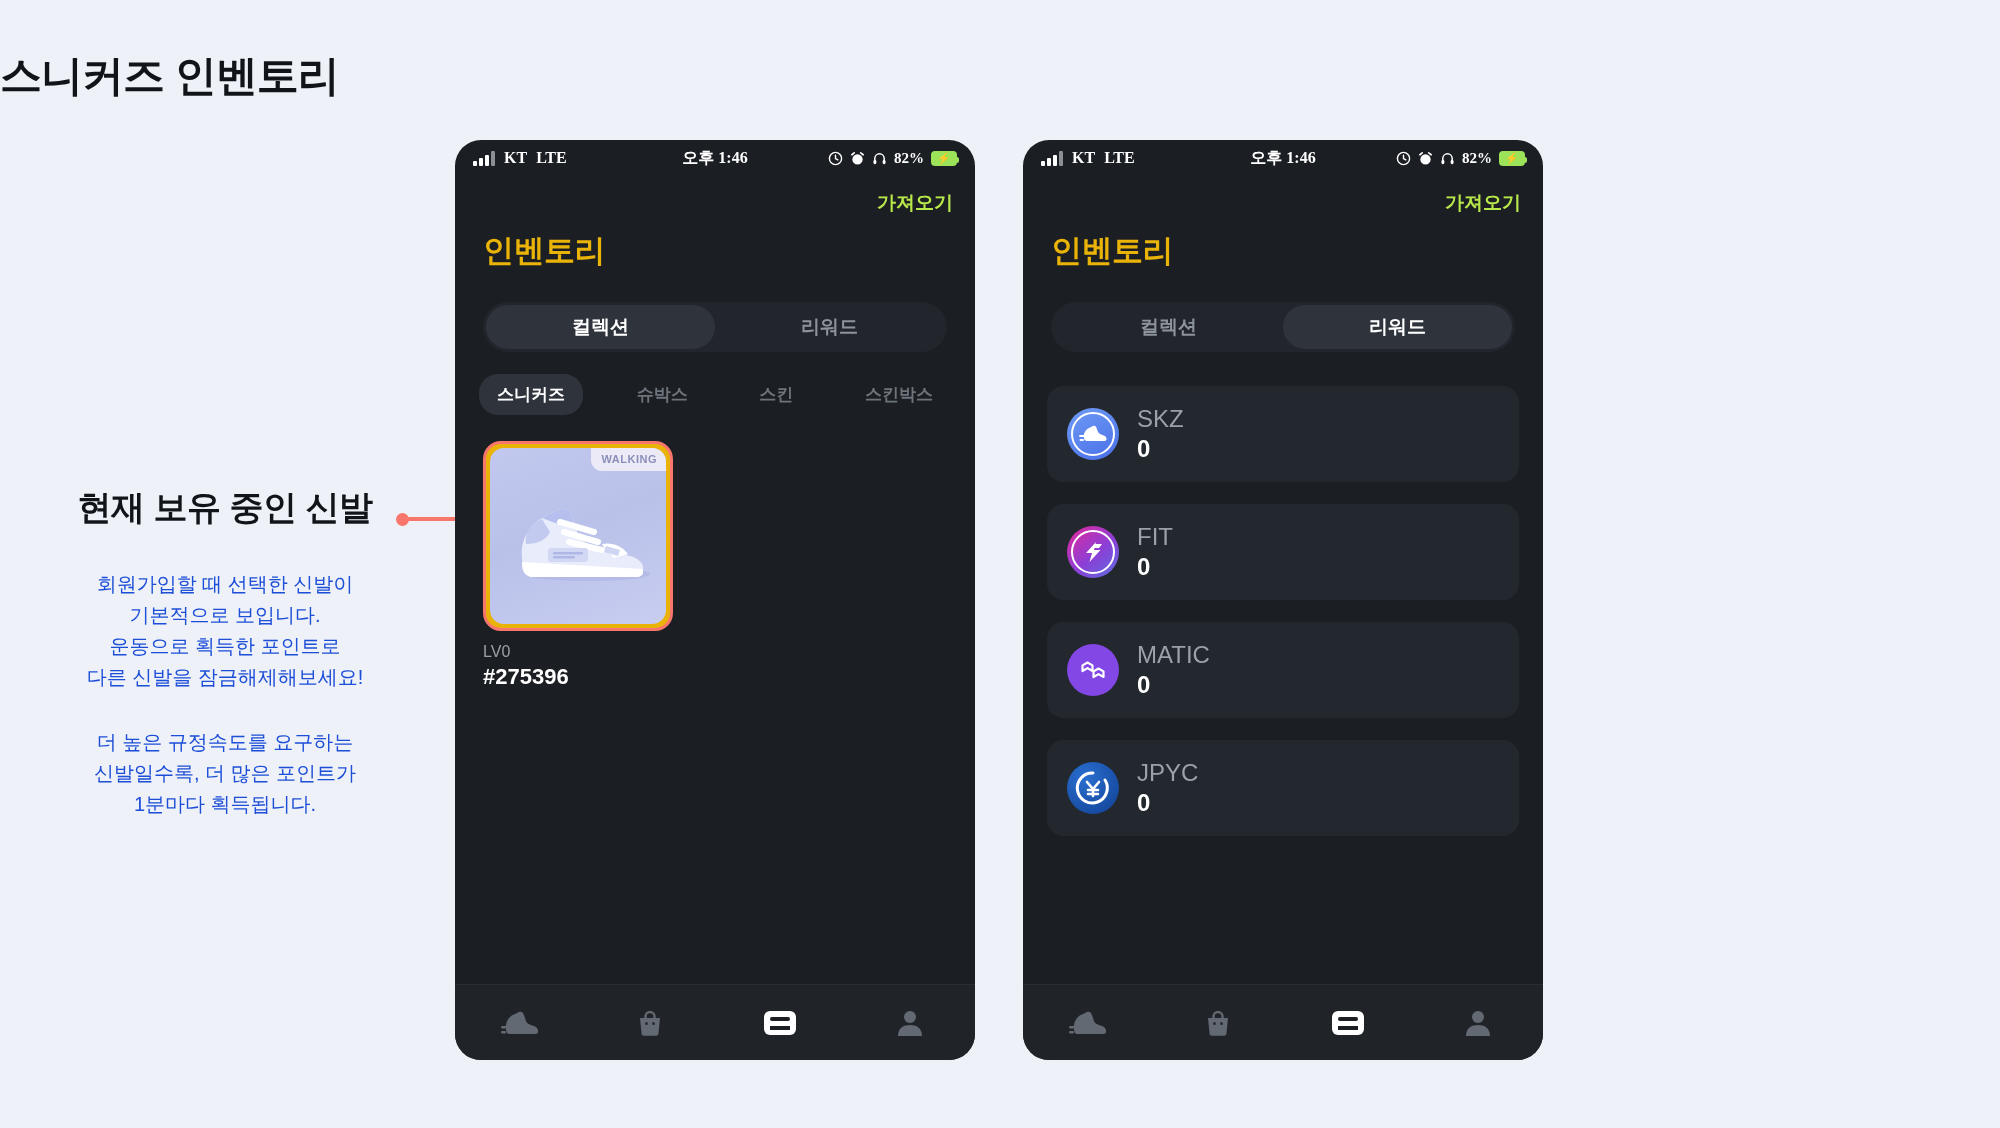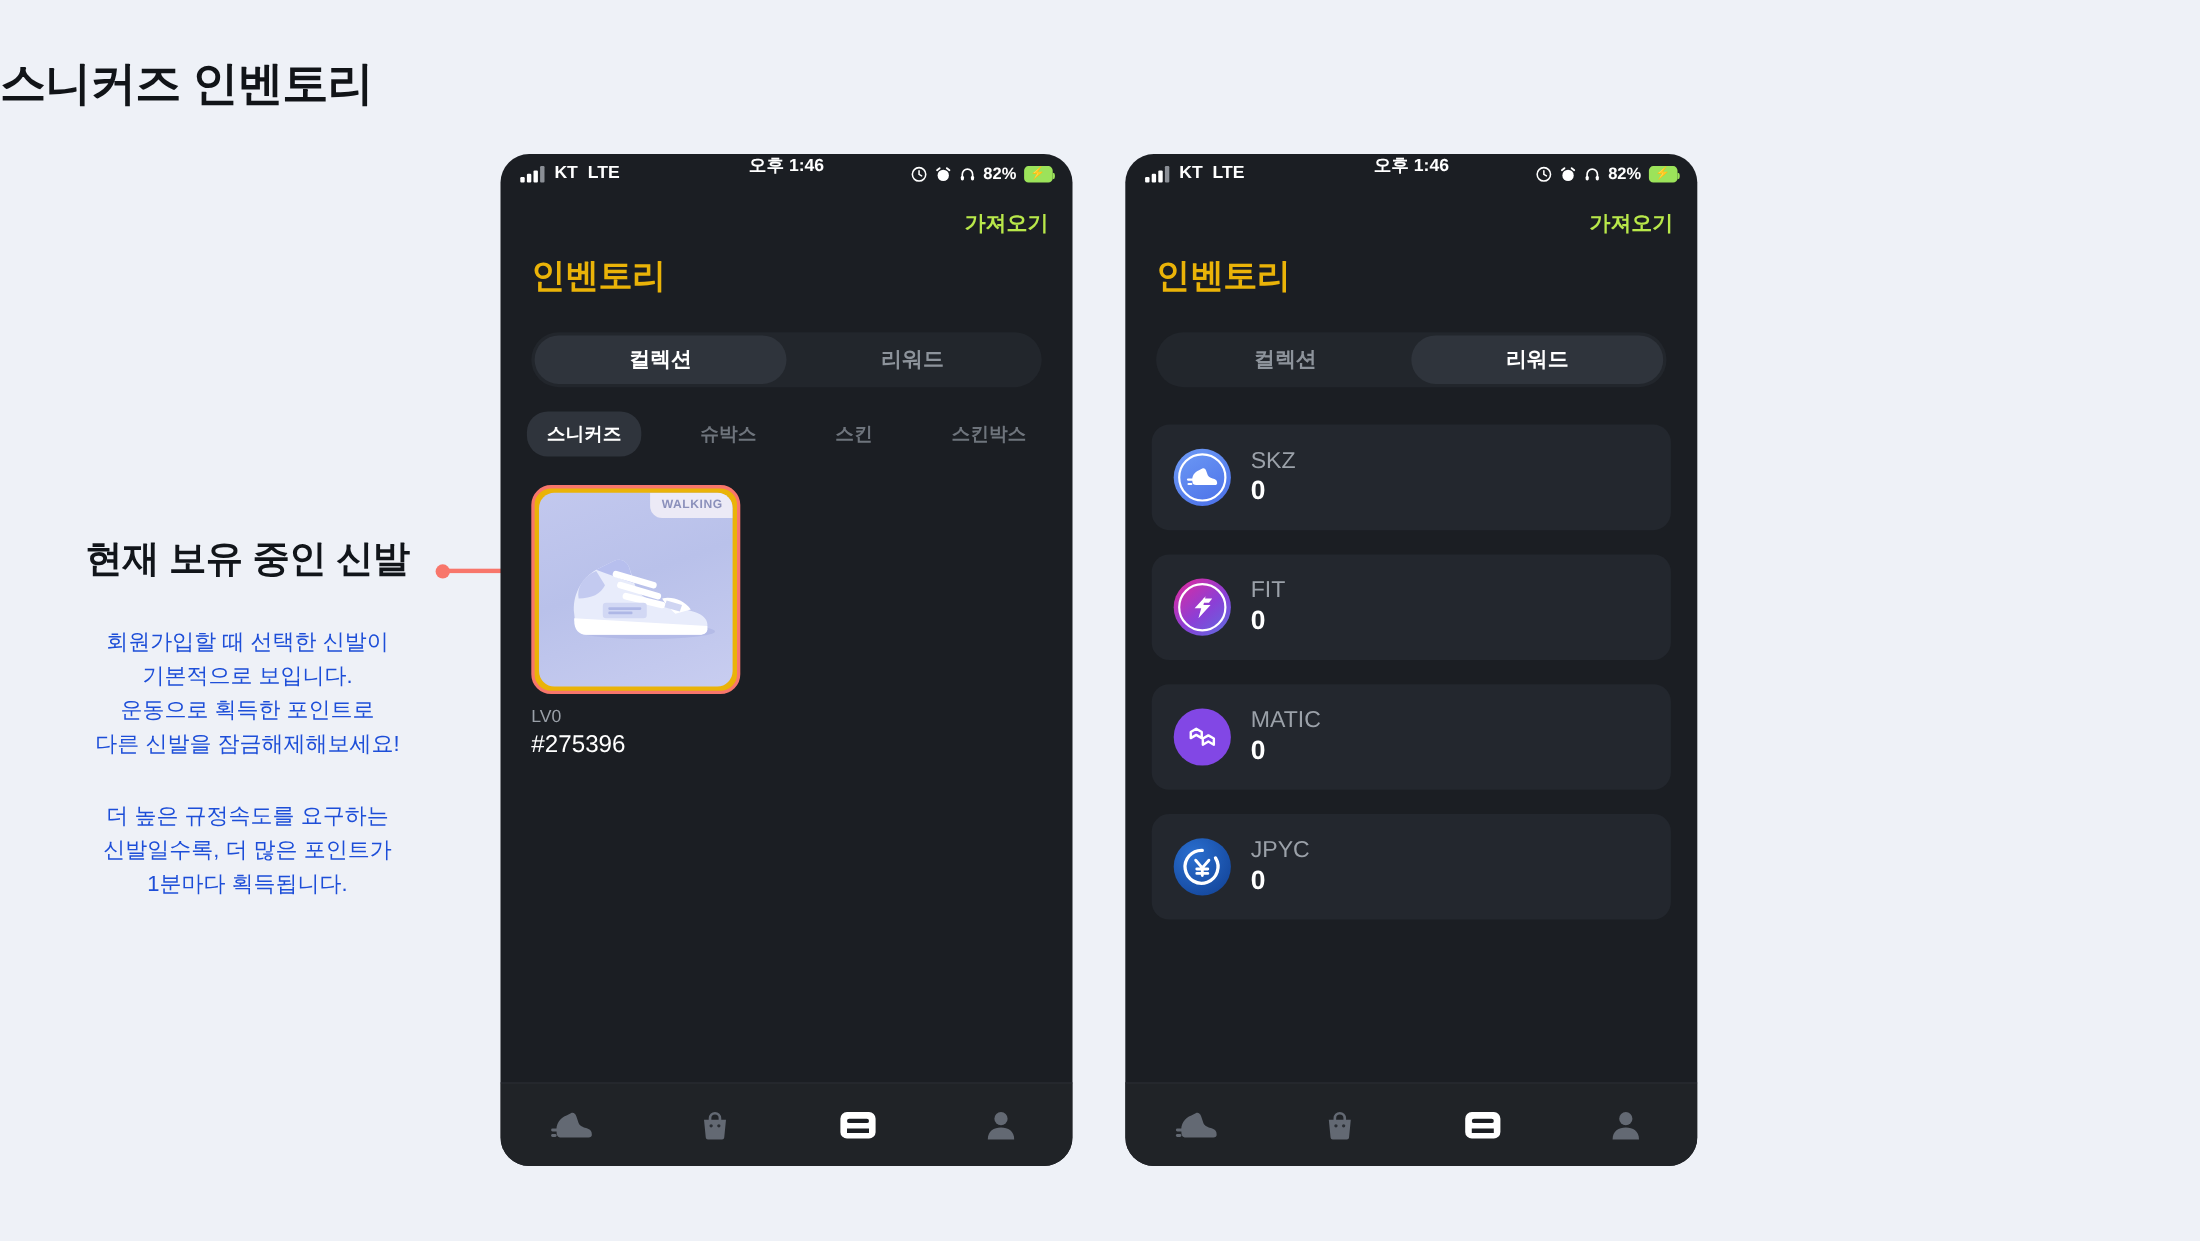--- a/index.html
+++ b/index.html
@@ -81,25 +81,27 @@
     border-radius: 26px;
     overflow: hidden;
   }
   .phone.left  { left: 455px; }
   .phone.right { left: 1023px; }
 
   
   .statusbar {
     height: 36px;
     display: flex;
+    align-items: center;
     padding: 0 18px;
     color: #ffffff;
     font-size: 16px;
     font-weight: bold;
     position: relative;
+    font-family: Liberation Serif, serif;
   }
   .sb-left { display: flex; align-items: center; gap: 9px; }
   .signal { display: flex; align-items: flex-end; gap: 2px; height: 15px; }
   .signal i { width: 4px; background: #ffffff; display: block; border-radius: 1px; }
   .signal i:nth-child(1) { height: 5px; }
   .signal i:nth-child(2) { height: 8px; }
   .signal i:nth-child(3) { height: 11px; }
   .signal i:nth-child(4) { height: 15px; background: #8b8f96; }
   .sb-center {
     position: absolute;
@@ -237,21 +239,21 @@
   .card-lv {
     margin-top: 12px;
     font-size: 16px;
     color: #9aa0a8;
     font-weight: 500;
   }
   .card-id {
     margin-top: 3px;
     font-size: 22px;
     color: #ffffff;
-    font-weight: normal;
+    font-weight: bold;
   }
 
   
   .reward-list { padding: 34px 24px 0 24px; }
   .reward-row {
     height: 96px;
     background: #23272e;
     border-radius: 16px;
     display: flex;
     align-items: center;
@@ -271,21 +273,21 @@
   .coin.matic { background: #8247e5; }
   .coin.jpyc  { background: radial-gradient(circle at 35% 30%,#2a6fd0,#103f92); }
   .coin-ring {
     position: absolute;
     left: 4px; top: 4px; right: 4px; bottom: 4px;
     border: 2px solid #ffffff;
     border-radius: 50%;
   }
   .reward-text { margin-left: 18px; }
   .reward-name {
-    font-size: 21px;
+    font-size: 24px;
     color: #9ba1a9;
     font-weight: 500;
   }
   .reward-value {
     font-size: 24px;
     color: #ffffff;
     font-weight: bold;
     margin-top: 2px;
   }
 

